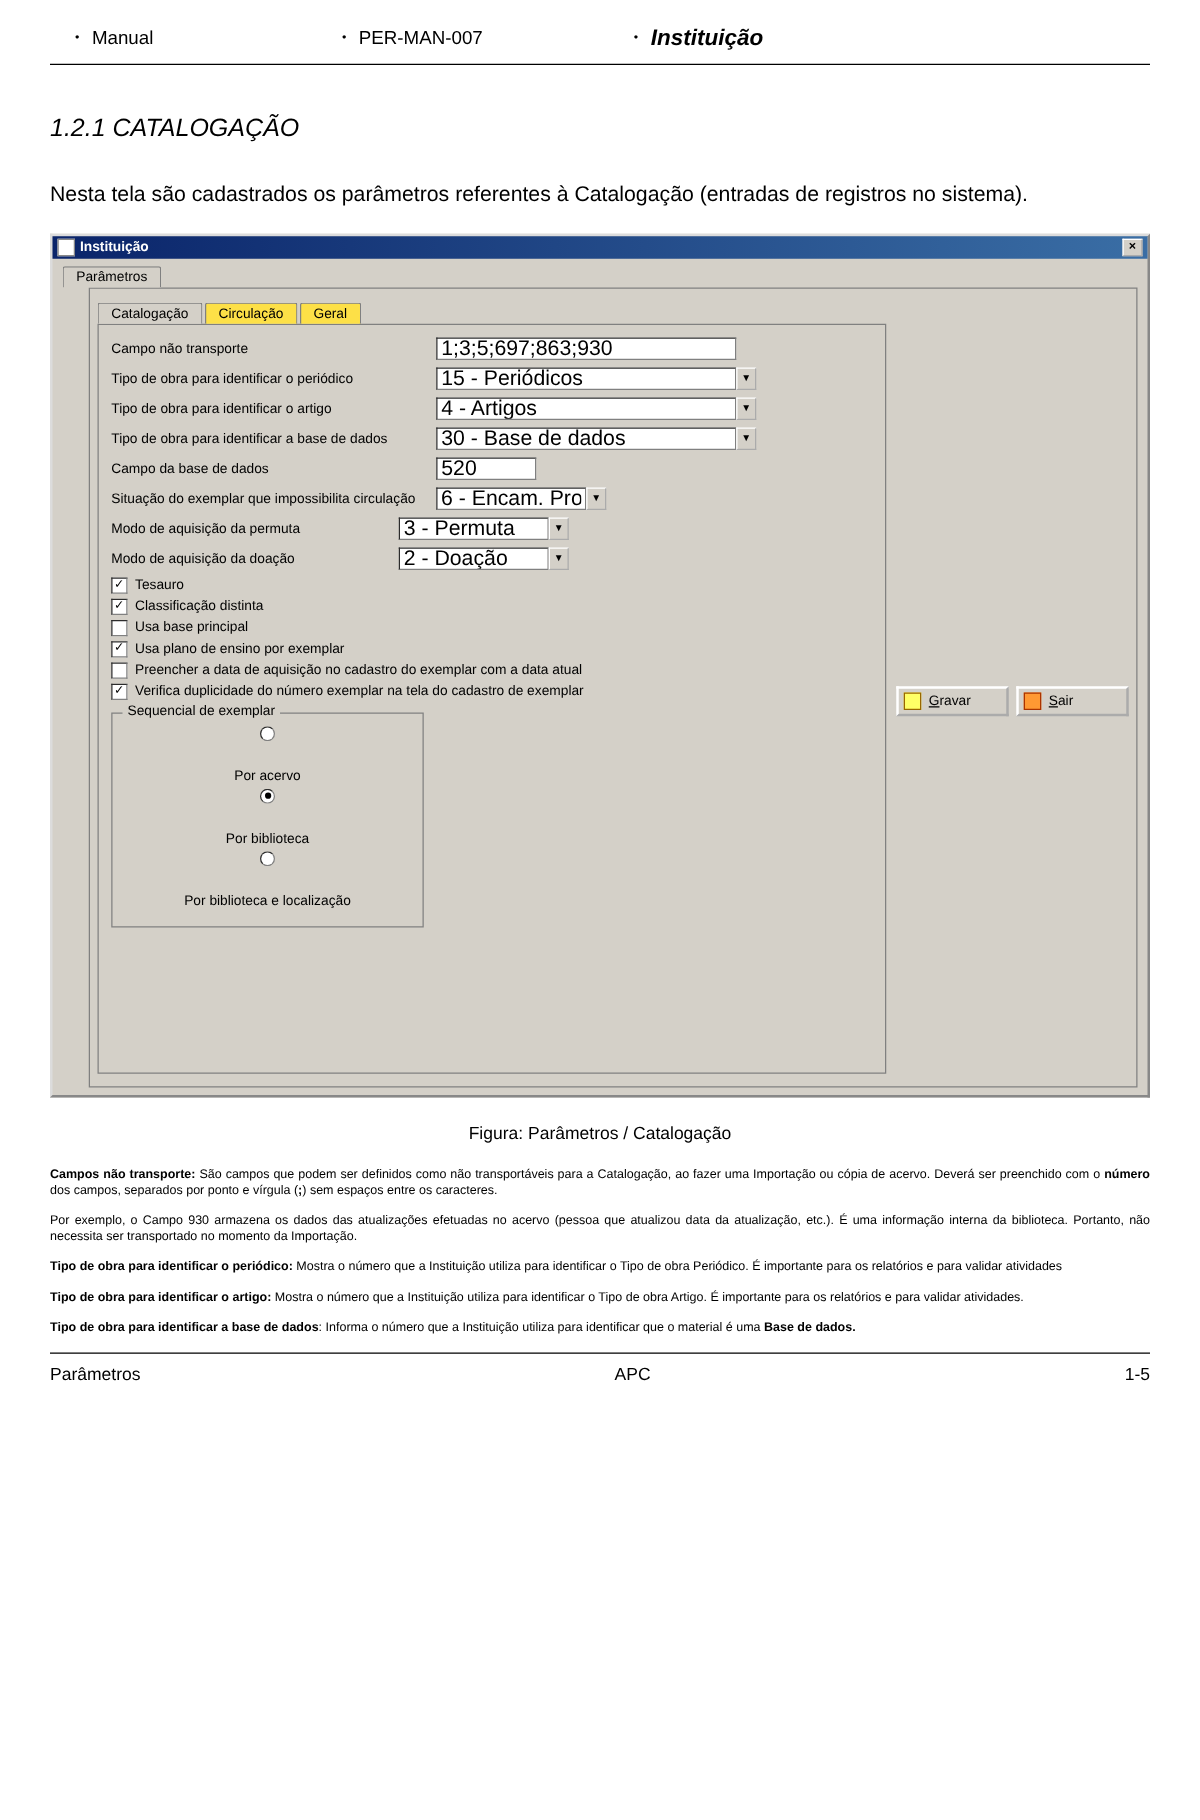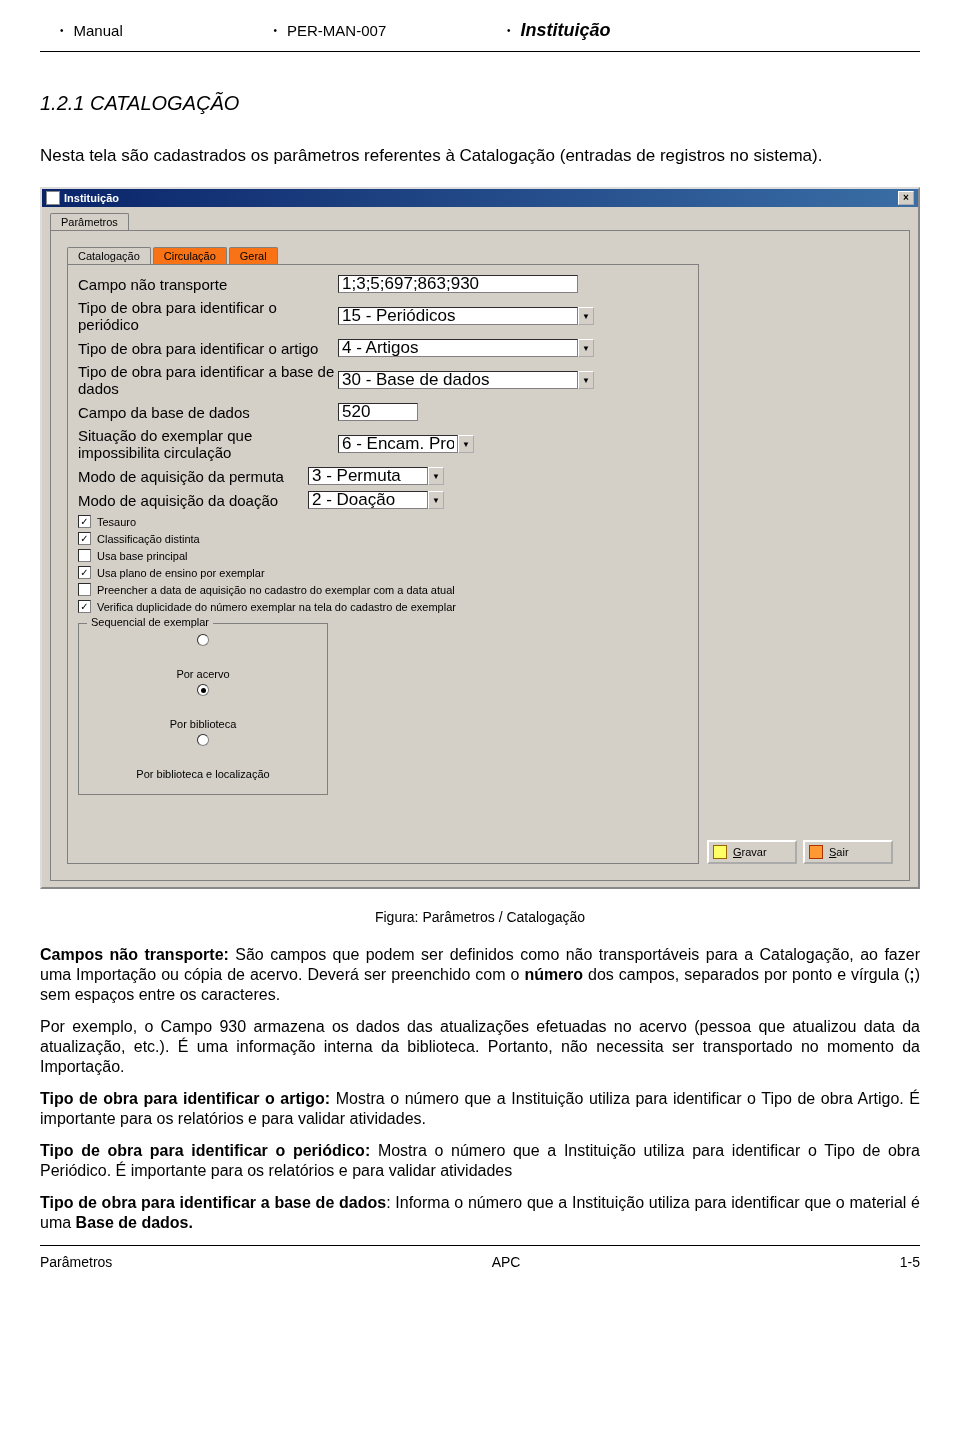--- a/index.html
+++ b/index.html
@@ -65,29 +65,30 @@
     background: #d4d0c8;
     border: 1px solid #808080;
     border-bottom: none;
     padding: 2px 10px;
     margin-right: 2px;
     border-top-left-radius: 2px;
     border-top-right-radius: 2px;
     font-size: 11px;
     cursor: default;
   }
-  .tab.inactive { background: #f97316; }
+  .tab.inactive { background: #fde047; }
   .tab-panel {
     border: 1px solid #808080;
     background: #d4d0c8;
-    padding: 16px;
+    padding: 6px;
     min-height: 640px;
     display: flex;
     gap: 8px;
-    align-items: flex-end;
+    align-items: center;
+    margin-left: 21px;
   }
   .inner-panel {
     border: 1px solid #808080;
     background: #d4d0c8;
     padding: 10px 10px 14px 10px;
     min-height: 600px;
   }
   .button-col { display:flex; flex-direction:row; gap:6px; margin-top: 22px; }
   .side-btn {
     width: 90px;
@@ -101,21 +102,21 @@
   }
   .btn-ico {
     width: 14px; height: 14px;
     display:inline-block;
   }
   .ico-save { background: #ffff66; border: 1px solid #996600; }
   .ico-exit { background: #ff9933; border: 1px solid #aa3300; }
   .underline-first::first-letter { text-decoration: underline; }
 
   .form-row { display: flex; align-items: center; margin-bottom: 6px; }
-  .form-row label.fld { width: 260px; font-size: 15px; }
+  .form-row label.fld { width: 260px; font-size: 11px; }
   .form-row.narrow label.fld { width: 230px; }
   .text-input {
     background: #fff;
     border: 1px inset #808080;
     height: 18px;
     padding: 1px 3px;
     font-size: 17px;
     width: 240px;
   }
   .text-input.short { width: 120px; }
@@ -157,21 +158,21 @@
     width: 12px; height: 12px;
     border-radius: 50%;
     border: 1px inset #808080;
     background: #ffffff;
     display:inline-flex; align-items:center; justify-content:center;
   }
   .radio .dot { width:5px; height:5px; background:#000; border-radius:50%; }
 
   
   .caption { text-align:center; font-size: 14px; margin: 10px 0 20px 0; }
-  .body-text p { font-size: 16px; margin: 0 0 12px 0; text-align: justify; line-height: 1.25; }
+  .body-text p { font-size: 10px; margin: 0 0 12px 0; text-align: justify; line-height: 1.25; }
   .bold { font-weight: bold; }
 
   .footer-row { display:flex; justify-content: space-between; font-size: 14px; padding: 4px 0 20px 0; }
 </style>
 </head>
 <body>
 
 <div class="page">
 
   <div class="header-row">
@@ -333,24 +334,24 @@
   </div>
 
   <div class="caption">Figura: Parâmetros / Catalogação</div>
 
   <div class="body-text">
     <p>
       <span class="bold">Campos não transporte:</span><span> São campos que podem ser definidos como não transportáveis para a Catalogação, ao fazer uma Importação ou cópia de acervo. Deverá ser preenchido com o </span><span class="bold">número</span><span> dos campos, separados por ponto e vírgula (</span><span class="bold">;</span><span>) sem espaços entre os caracteres.</span>
     </p>
     <p>Por exemplo, o Campo 930 armazena os dados das atualizações efetuadas no acervo (pessoa que atualizou data da atualização, etc.). É uma informação interna da biblioteca. Portanto, não necessita ser transportado no momento da Importação.</p>
     <p>
-      <span class="bold">Tipo de obra para identificar o artigo:</span><span> Mostra o número que a Instituição utiliza para identificar o Tipo de obra Artigo. É importante para os relatórios e para validar atividades.</span>
+      <span class="bold">Tipo de obra para identificar o periódico:</span><span> Mostra o número que a Instituição utiliza para identificar o Tipo de obra Periódico. É importante para os relatórios e para validar atividades</span>
     </p>
     <p>
-      <span class="bold">Tipo de obra para identificar o periódico:</span><span> Mostra o número que a Instituição utiliza para identificar o Tipo de obra Periódico. É importante para os relatórios e para validar atividades</span>
+      <span class="bold">Tipo de obra para identificar o artigo:</span><span> Mostra o número que a Instituição utiliza para identificar o Tipo de obra Artigo. É importante para os relatórios e para validar atividades.</span>
     </p>
     <p>
       <span class="bold">Tipo de obra para identificar a base de dados</span><span>: Informa o número que a Instituição utiliza para identificar que o material é uma </span><span class="bold">Base de dados.</span>
     </p>
   </div>
 
   <hr class="thin-bottom">
   <div class="footer-row">
     <span>Parâmetros</span>
     <span>APC</span>

